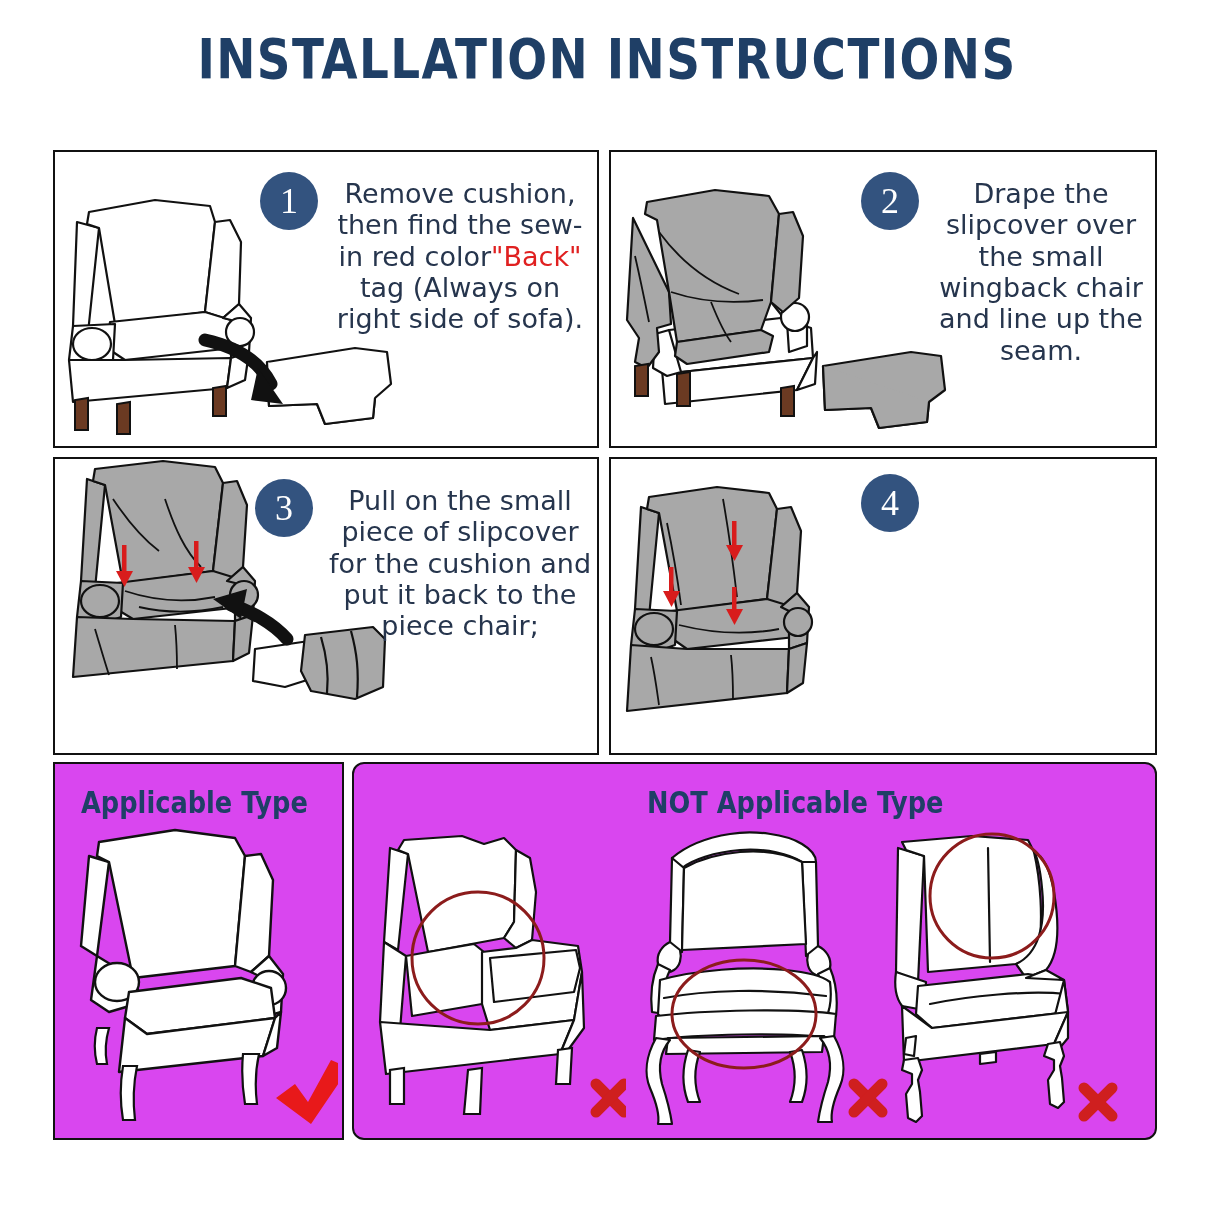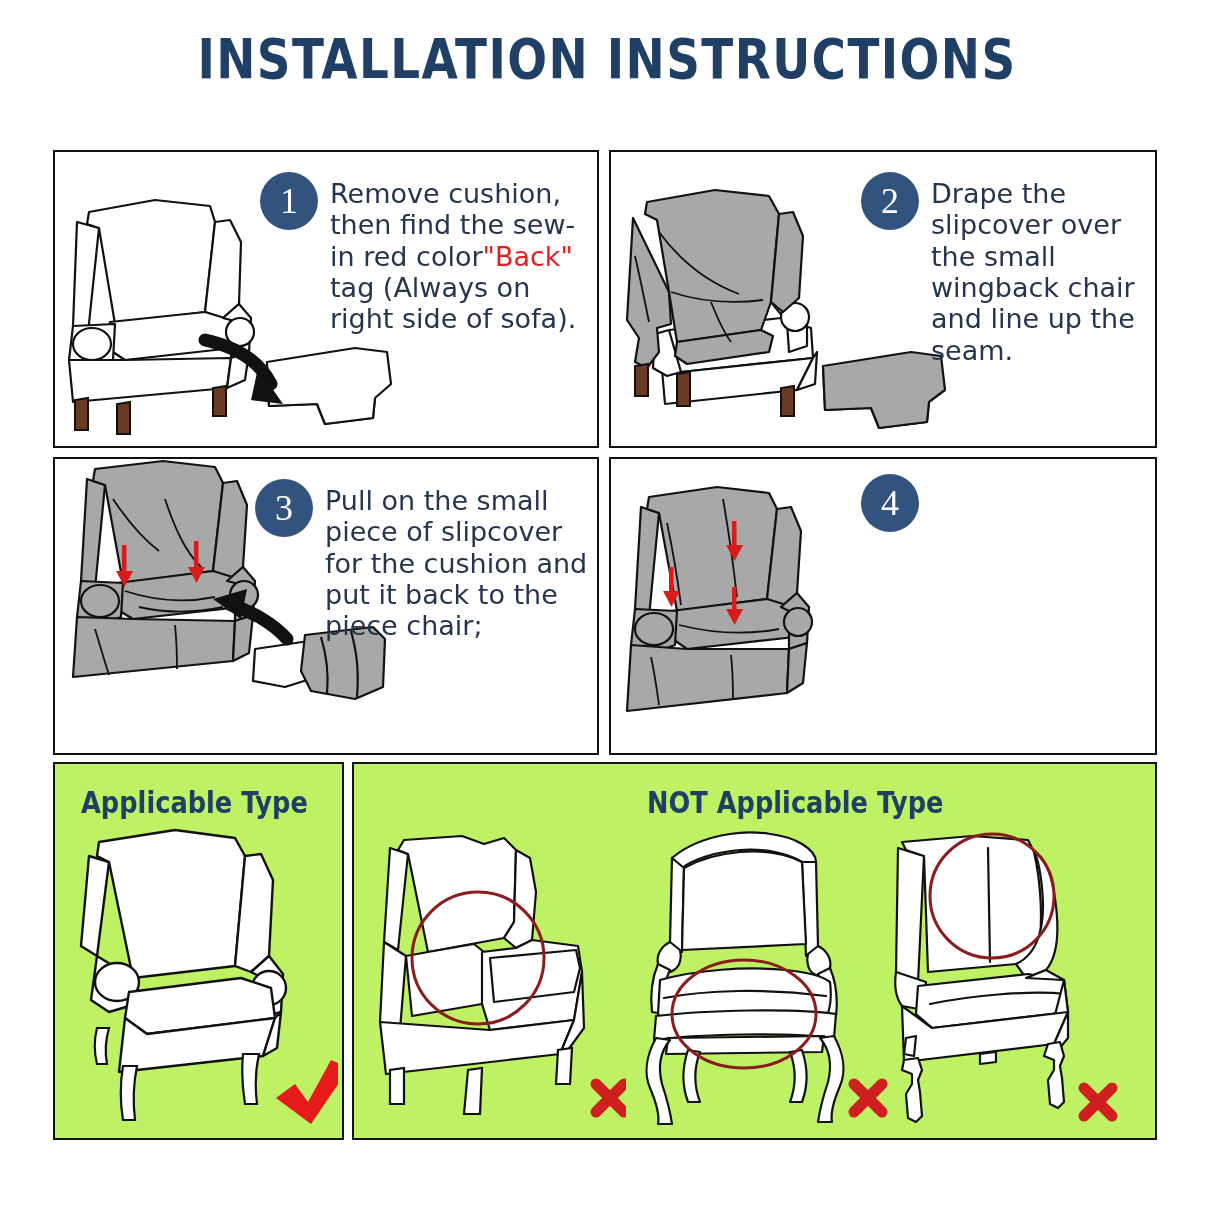--- a/index.html
+++ b/index.html
@@ -56,33 +56,34 @@
     display:flex;align-items:center;justify-content:center;
     line-height:1;
     margin-right:12px;
   }
   .step-text{
     font-size:27px;
     line-height:1.16;
     color:#26354d;
     padding-top:6px;
     font-family:"DejaVu Sans","Liberation Sans",sans-serif;
+    text-align:center;
   }
   .step-text .redword{color:#e02020;}
 
   .art{position:absolute;left:0;top:0;}
 
   
   .bottom{position:absolute;left:53px;top:762px;width:1104px;height:378px;}
   .box{
-    position:absolute;border:2px solid #111;background:#bef264;
+    position:absolute;border:2px solid #111;background:#d946ef;
     box-sizing:border-box;overflow:hidden;
   }
   #applicable-box{left:0;top:0;width:291px;height:378px;}
-  #not-applicable-box{left:299px;top:0;width:805px;height:378px;}
+  #not-applicable-box{left:299px;top:0;width:805px;height:378px;border-radius:12px;}
 
   .sec-title{
     position:absolute;
     font-family:"DejaVu Sans Condensed","Liberation Sans",sans-serif;
     font-weight:bold;
     font-size:31px;
     color:#1f3f66;
     transform:scaleX(.92);
     transform-origin:left center;
     white-space:nowrap;

